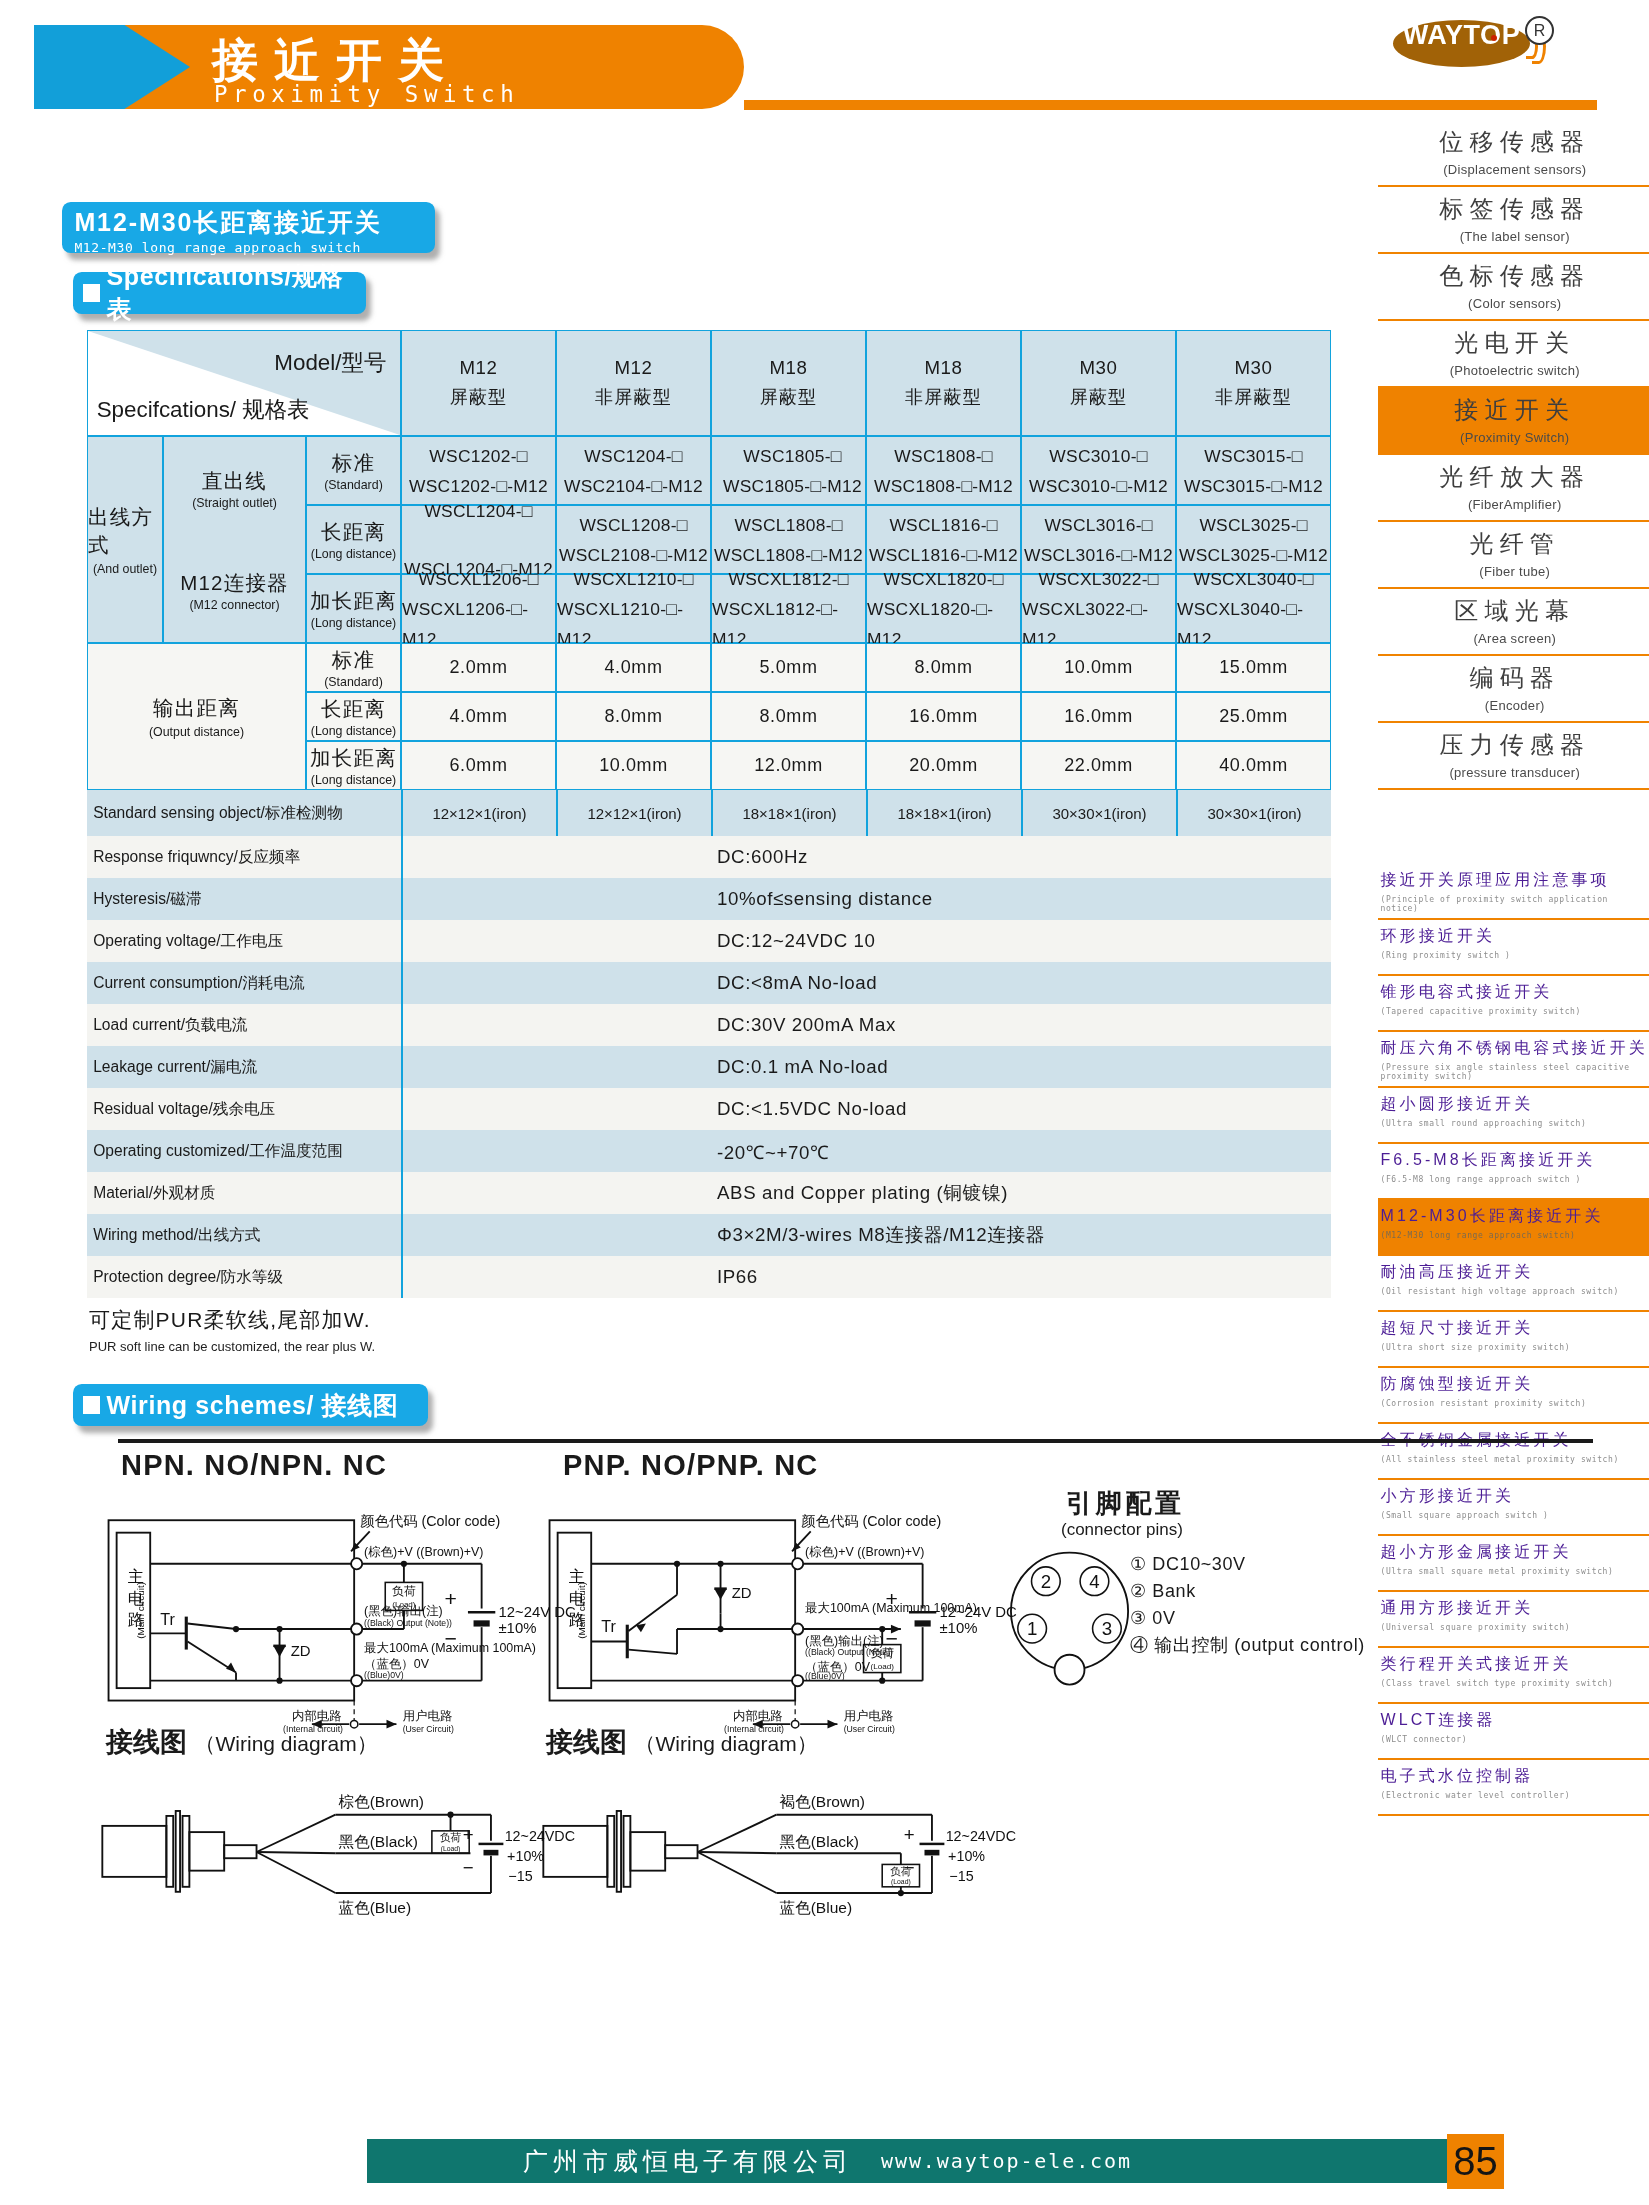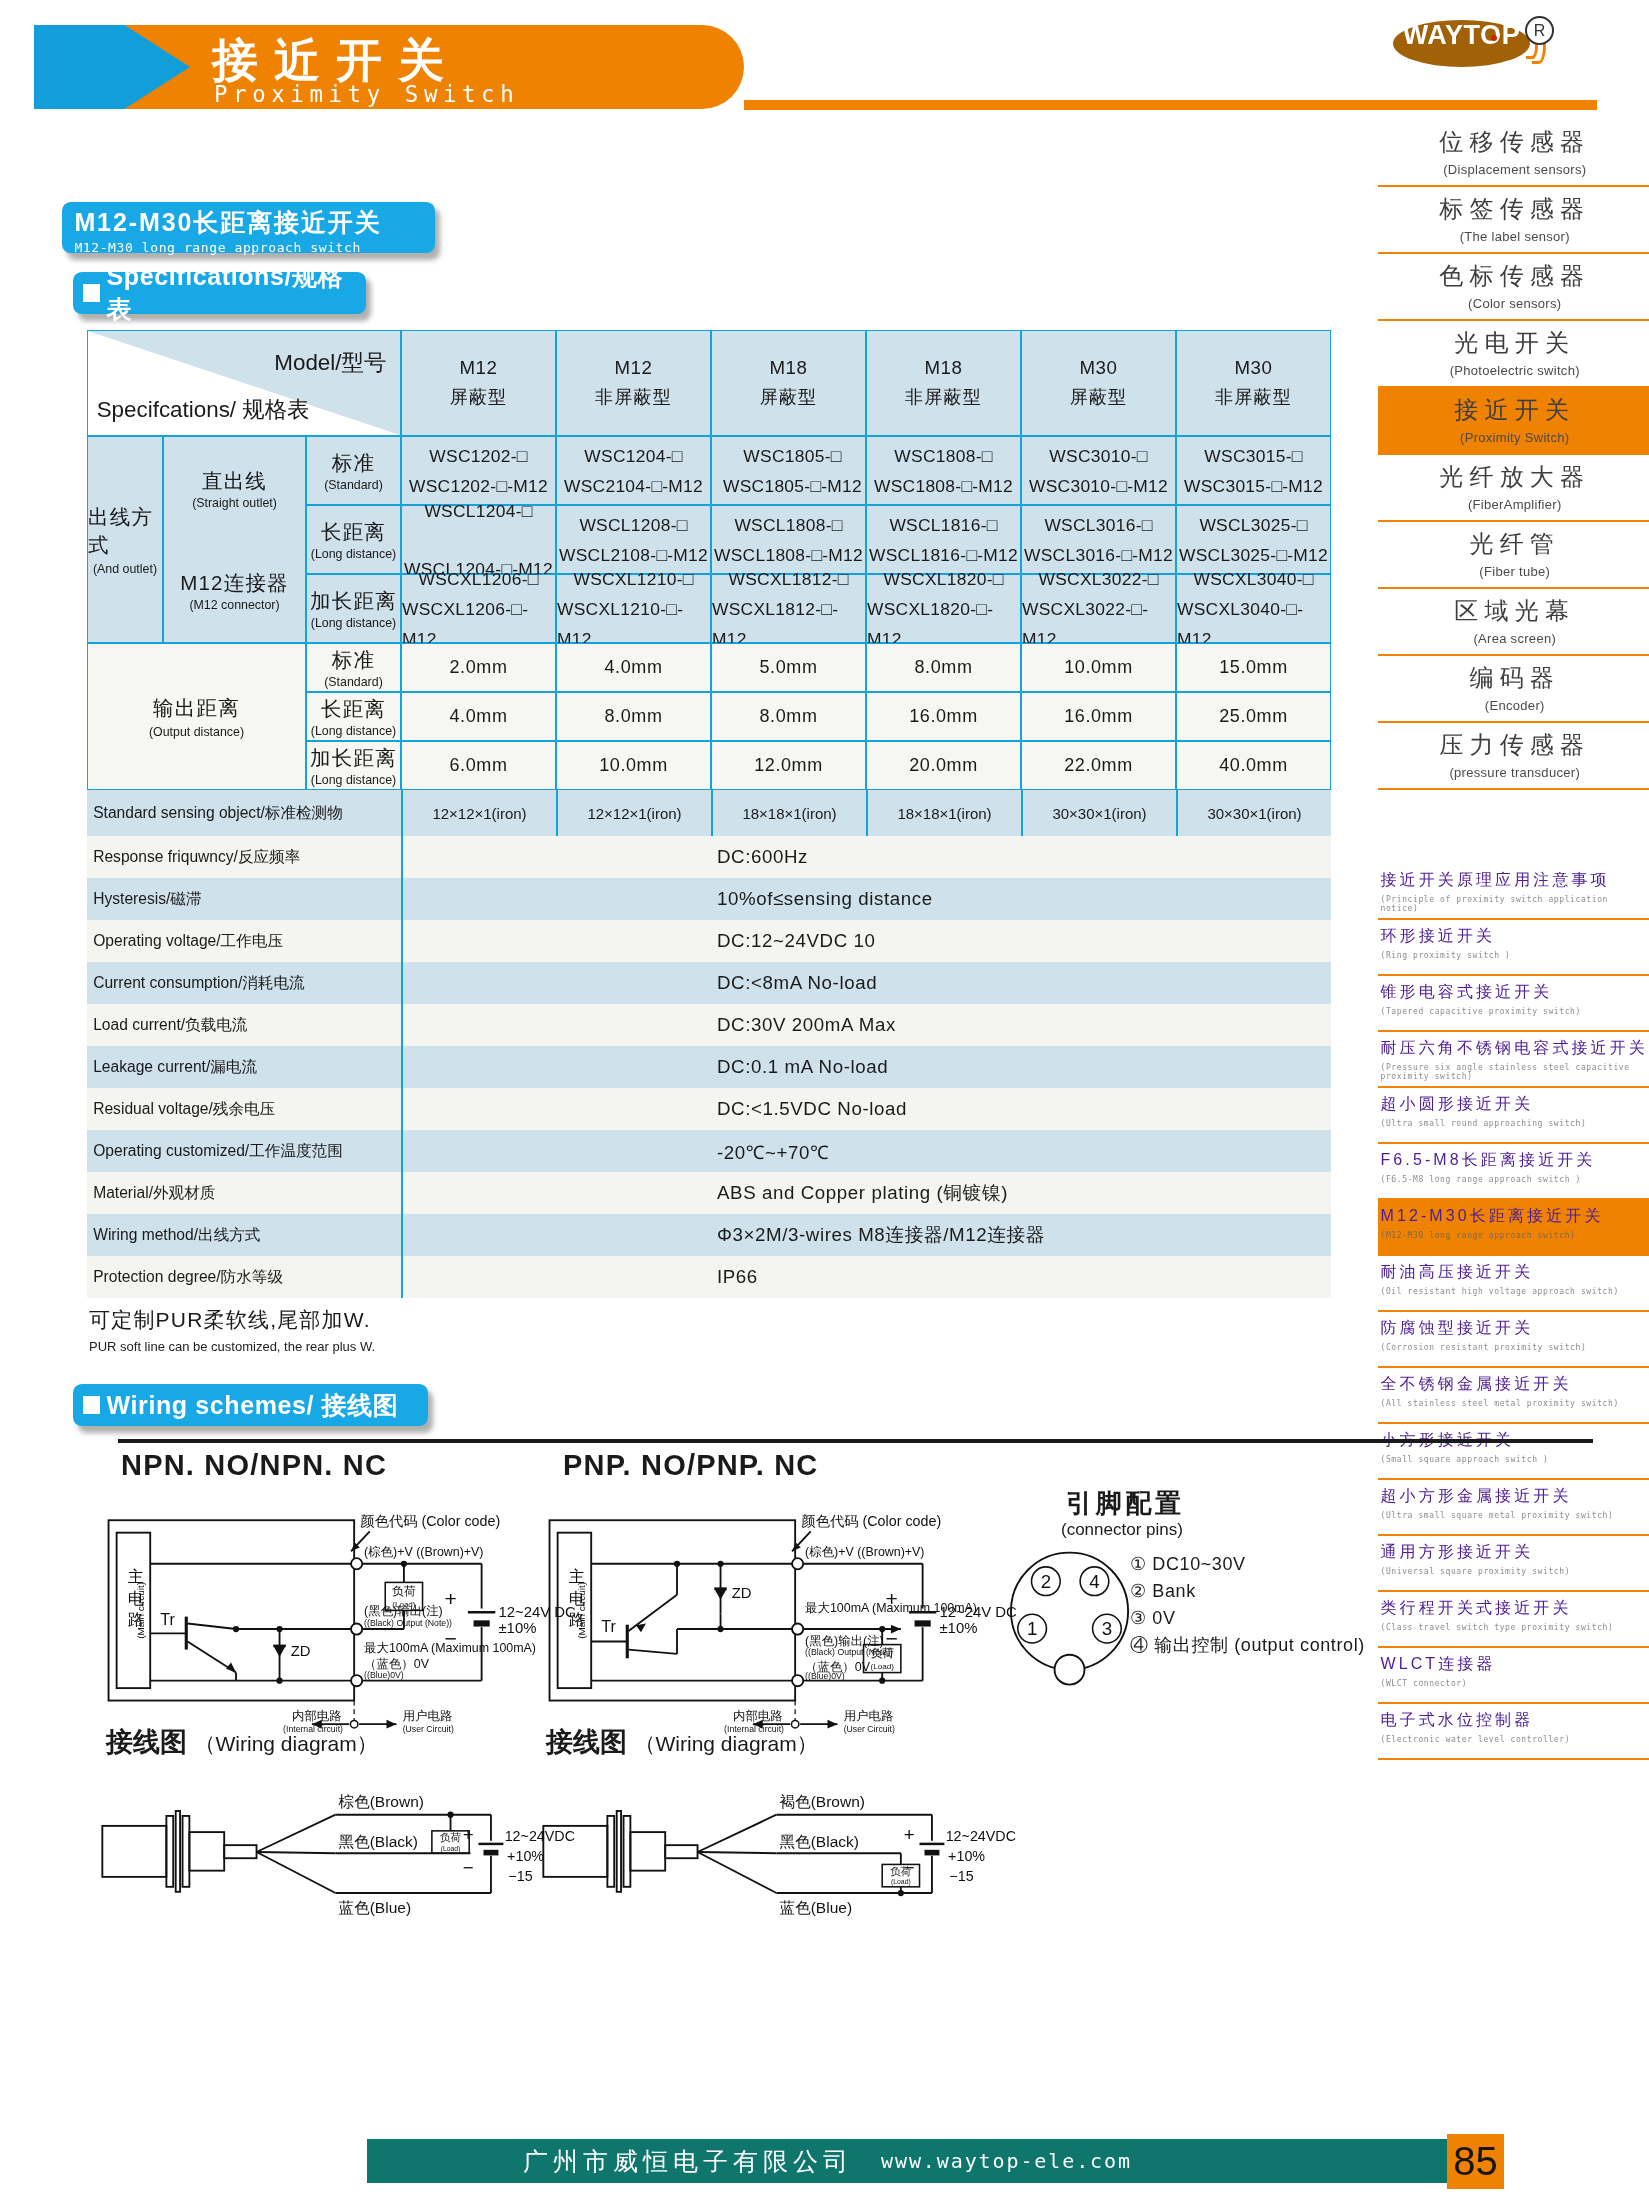--- a/index.html
+++ b/index.html
@@ -189,20 +189,24 @@
       </div>
       <div class="sub-item active">
         <div class="si-zh">M12-M30长距离接近开关</div>
         <div class="si-en">(M12-M30 long range approach switch)</div>
       </div>
       <div class="sub-item">
         <div class="si-zh">耐油高压接近开关</div>
         <div class="si-en">(Oil resistant high voltage approach switch)</div>
       </div>
       <div class="sub-item">
+        <div class="si-zh">超短尺寸接近开关</div>
+        <div class="si-en">(Ultra short size proximity switch)</div>
+      </div>
+      <div class="sub-item">
         <div class="si-zh">防腐蚀型接近开关</div>
         <div class="si-en">(Corrosion resistant proximity switch)</div>
       </div>
       <div class="sub-item">
         <div class="si-zh">全不锈钢金属接近开关</div>
         <div class="si-en">(All stainless steel metal proximity switch)</div>
       </div>
       <div class="sub-item">
         <div class="si-zh">小方形接近开关</div>
         <div class="si-en">(Small square approach switch )</div>

